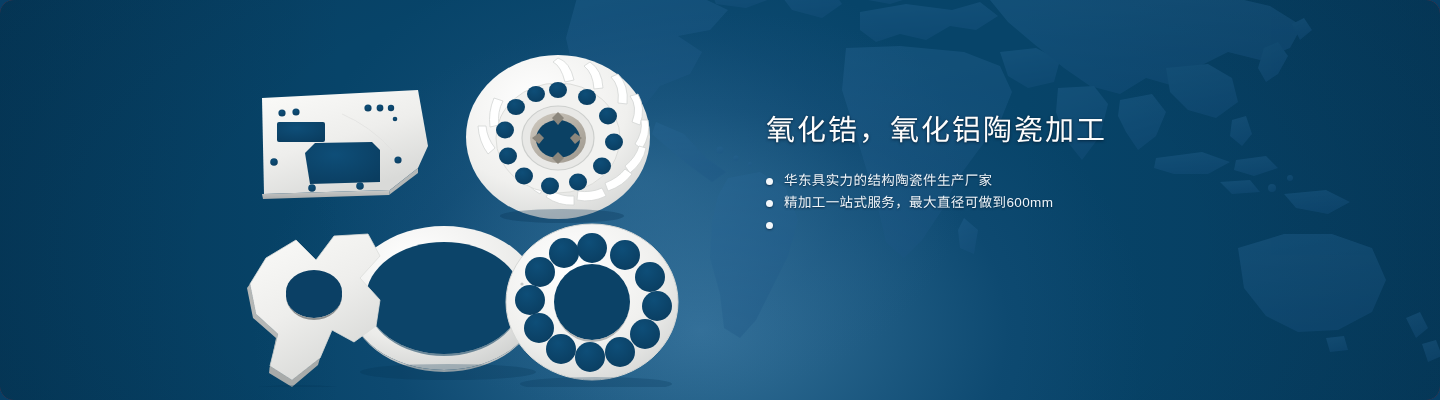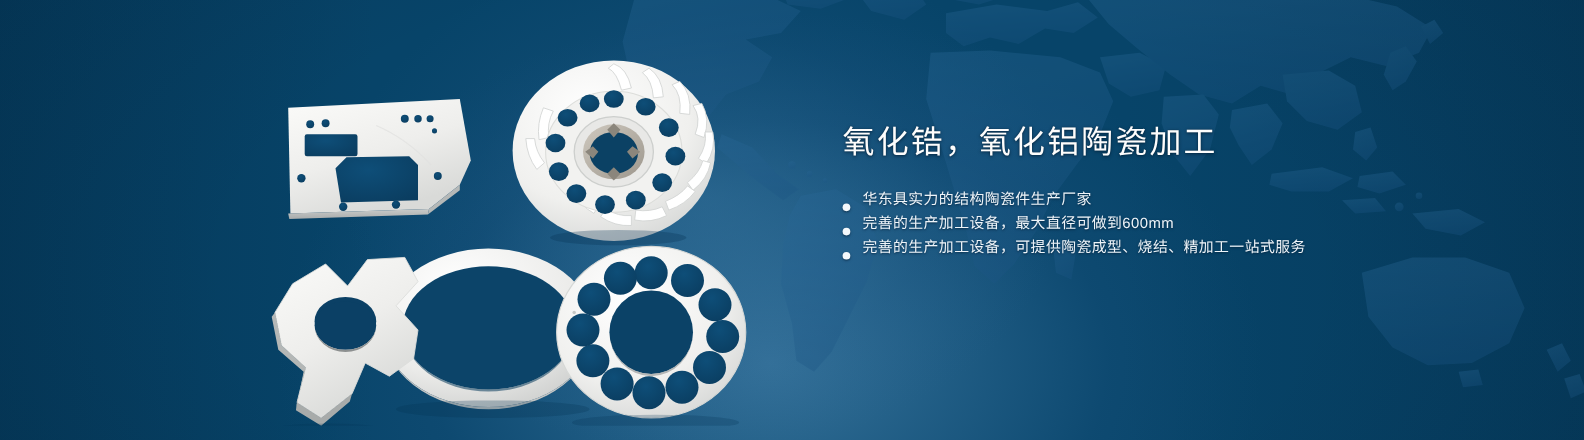--- a/index.html
+++ b/index.html
@@ -8,20 +8,21 @@
     width:1440px; height:400px; overflow:hidden;
     font-family:"Liberation Sans","DejaVu Sans",sans-serif;
     background:#073f66;
   }
 
   #banner {
     position:relative;
     width:1440px; height:400px;
     overflow:hidden;
     background:#b91c1c;
+    border-radius:14px;
   }
 
   
   .bg-base {
     position:absolute; inset:0;
     background:#074469;
   }
   
   .bg-glow {
     position:absolute; inset:0;
@@ -83,21 +84,21 @@
     font-weight:400;
     white-space:nowrap;
     text-shadow:0 1px 3px rgba(0,24,46,0.75), 0 0 1px rgba(0,0,0,0.4);
   }
   .bullets {
     margin-top:22px;
     list-style:none;
   }
   .bullet {
     display:flex;
-    align-items:flex-end;
+    align-items:center;
     height:22px;
     white-space:nowrap;
   }
   .dot {
     flex:0 0 auto;
     width:7px; height:7px;
     border-radius:50%;
     background:#f4f8fb;
     margin-right:11px;
     box-shadow:0 1px 2px rgba(0,20,40,0.55);
@@ -353,22 +354,21 @@
   <div class="copy">
     <div class="headline">氧化锆，氧化铝陶瓷加工</div>
 
     <ul class="bullets">
       <li class="bullet">
         <span class="dot"></span>
         <span class="bullet-text">华东具实力的结构陶瓷件生产厂家</span>
       </li>
       <li class="bullet">
         <span class="dot"></span>
-        <span class="bullet-text">完善的生产加工设备，最大直径可做到600mm</span>
+        <span class="bullet-text">精加工一站式服务，最大直径可做到600mm</span>
       </li>
       <li class="bullet">
         <span class="dot"></span>
-        <span class="bullet-text">完善的生产加工设备，可提供陶瓷成型、烧结、精加工一站式服务</span>
       </li>
     </ul>
   </div>
 
 </div>
 
 </body></html>

